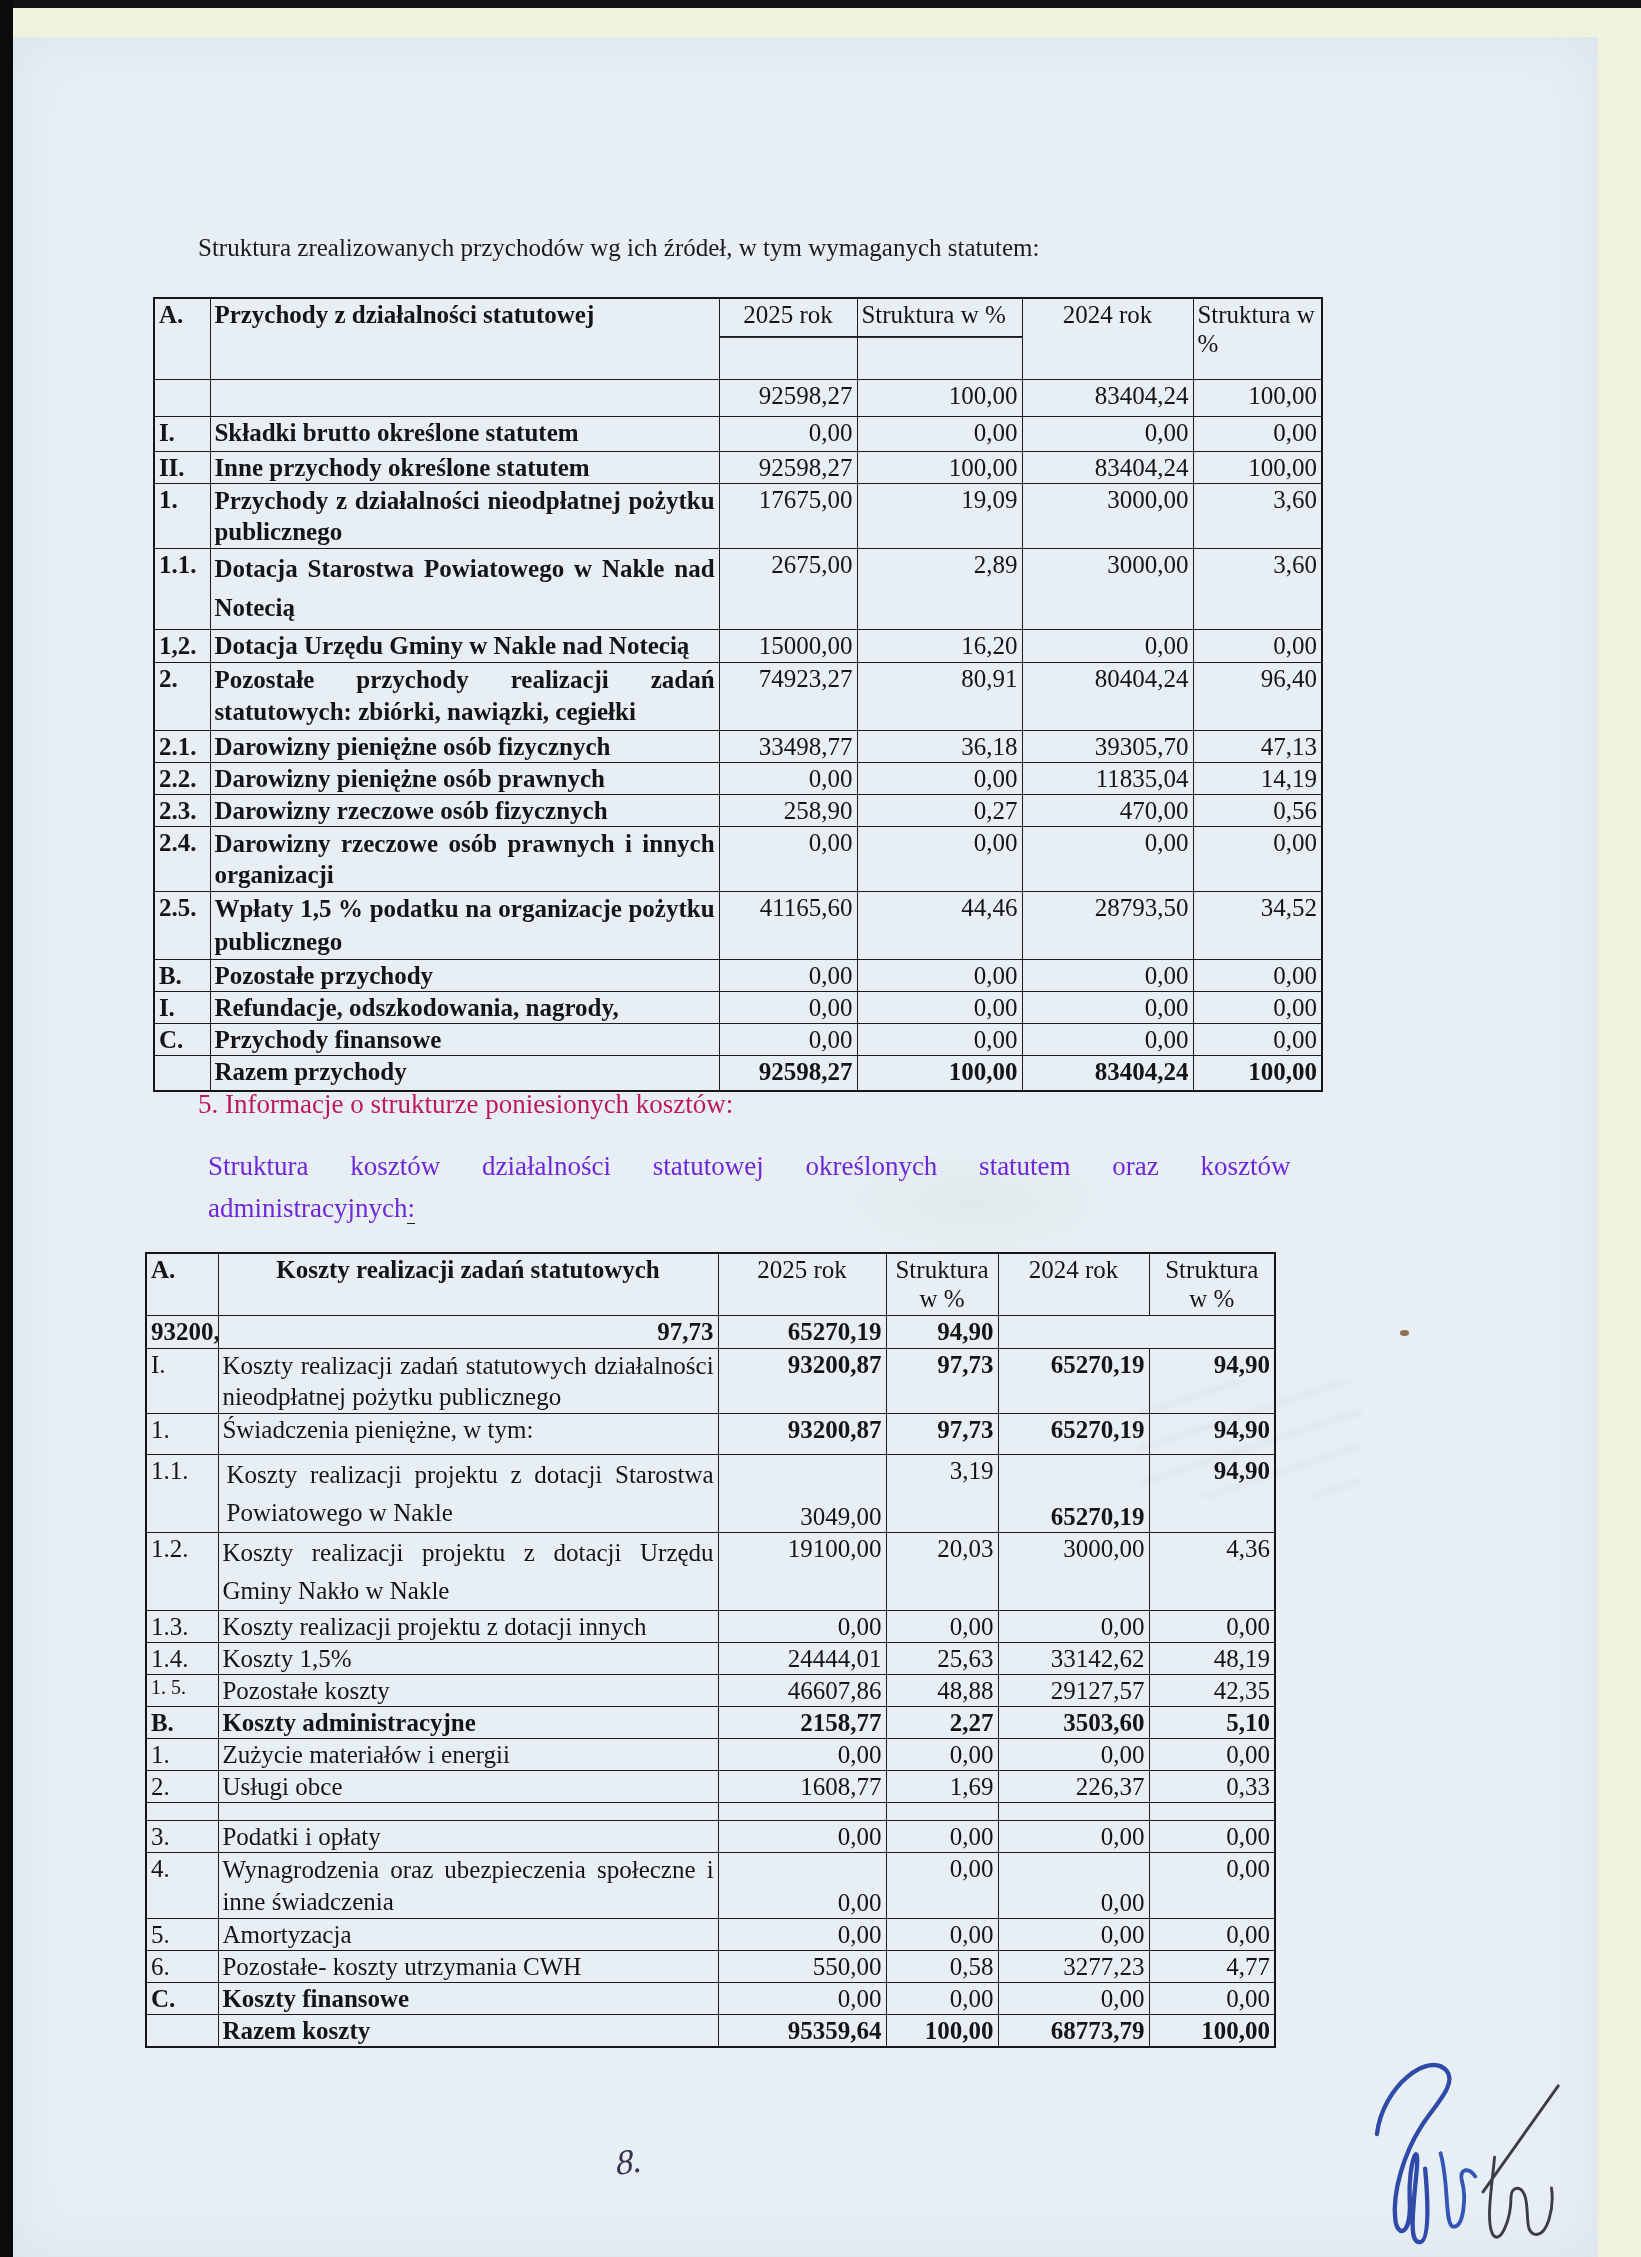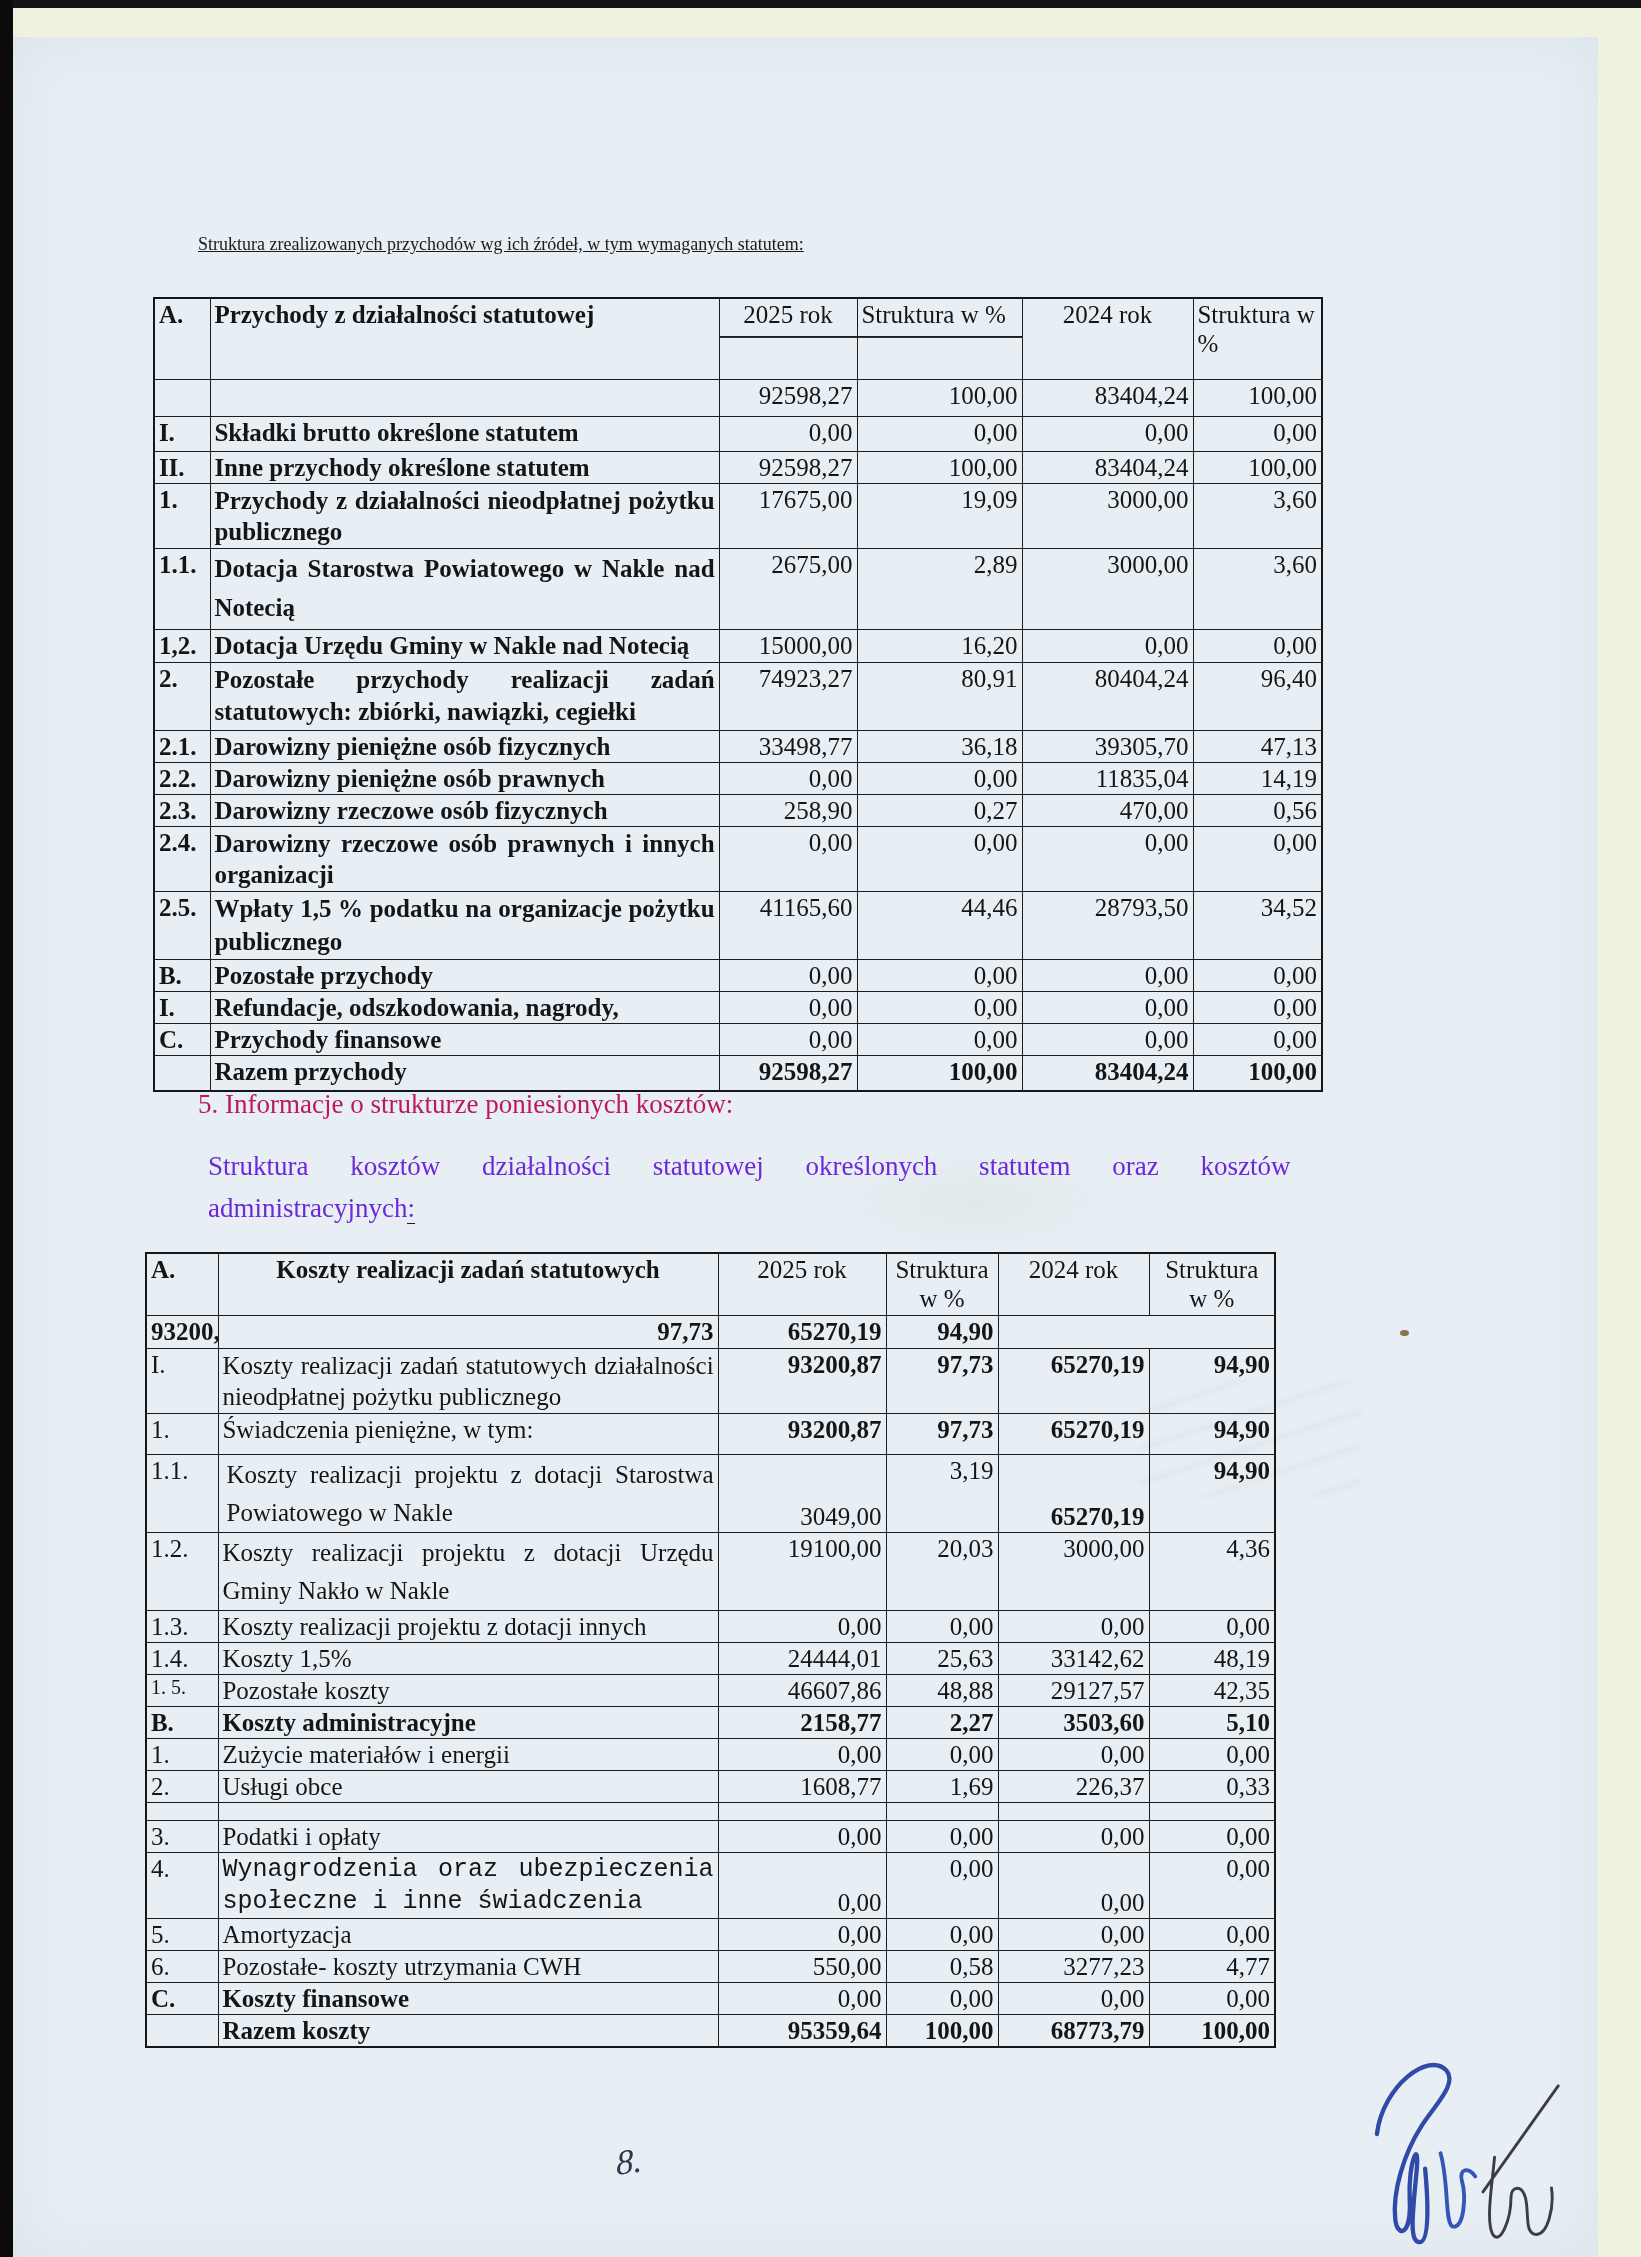--- a/index.html
+++ b/index.html
@@ -11,23 +11,22 @@
   }
   
   .edge-left{position:absolute;left:0;top:0;width:12.6px;height:2257px;background:#0b0b0b;}
   .edge-top{position:absolute;left:0;top:0;width:1641px;height:7.7px;background:#141414;}
   .paper{
     position:absolute;left:12.6px;top:37px;width:1585px;height:2221px;
     background:#e8eff4;
     box-shadow:inset 0 0 58px rgba(190,205,215,.35);
   }
   .page-title{
-    position:absolute;left:198px;top:234px;font-size:18px;color:#1b1b1b;
+    position:absolute;left:198px;top:234px;font-size:25px;color:#1b1b1b;
     white-space:nowrap;
-    text-decoration:underline;
   }
   .sec-heading{position:absolute;left:198px;top:1089px;font-size:27px;color:#be185d;white-space:nowrap;}
   .sec-sub{position:absolute;left:208px;top:1145px;font-size:27px;color:#6d28d9;line-height:42px;}
   .sec-sub .l1{word-spacing:35px;white-space:nowrap;}
   .sec-sub .u{border-bottom:1.9px solid #1b1b1b;}
 
   table{border-collapse:collapse;table-layout:fixed;position:absolute;background:transparent;border:2.9px solid #161616;}
   td,th{border:1.9px solid #1c1c1c;vertical-align:top;padding:1px 3.9px;line-height:1.16;overflow:hidden;}
   th{font-weight:normal;text-align:center;font-size:25px;}
   th.left{text-align:left;}
@@ -338,21 +337,21 @@
       <tr style="height: 29px;">
         <td class="c-no">3.</td>
         <td class="c-label">Podatki i opłaty</td>
         <td class="c-val">0,00</td>
         <td class="c-val">0,00</td>
         <td class="c-val">0,00</td>
         <td class="c-val">0,00</td>
       </tr>
       <tr style="height: 56px;">
         <td class="c-no">4.</td>
-        <td class="c-label" style="line-height: 1.25; font-family: Liberation Mono, monospace;">Wynagrodzenia oraz ubezpieczenia społeczne i inne świadczenia</td>
+        <td class="c-label" style="line-height: 1.25;">Wynagrodzenia oraz ubezpieczenia społeczne i inne świadczenia</td>
         <td class="c-val vb">0,00</td>
         <td class="c-val">0,00</td>
         <td class="c-val vb">0,00</td>
         <td class="c-val">0,00</td>
       </tr>
       <tr style="height: 27px;">
         <td class="c-no">5.</td>
         <td class="c-label">Amortyzacja</td>
         <td class="c-val">0,00</td>
         <td class="c-val">0,00</td>

